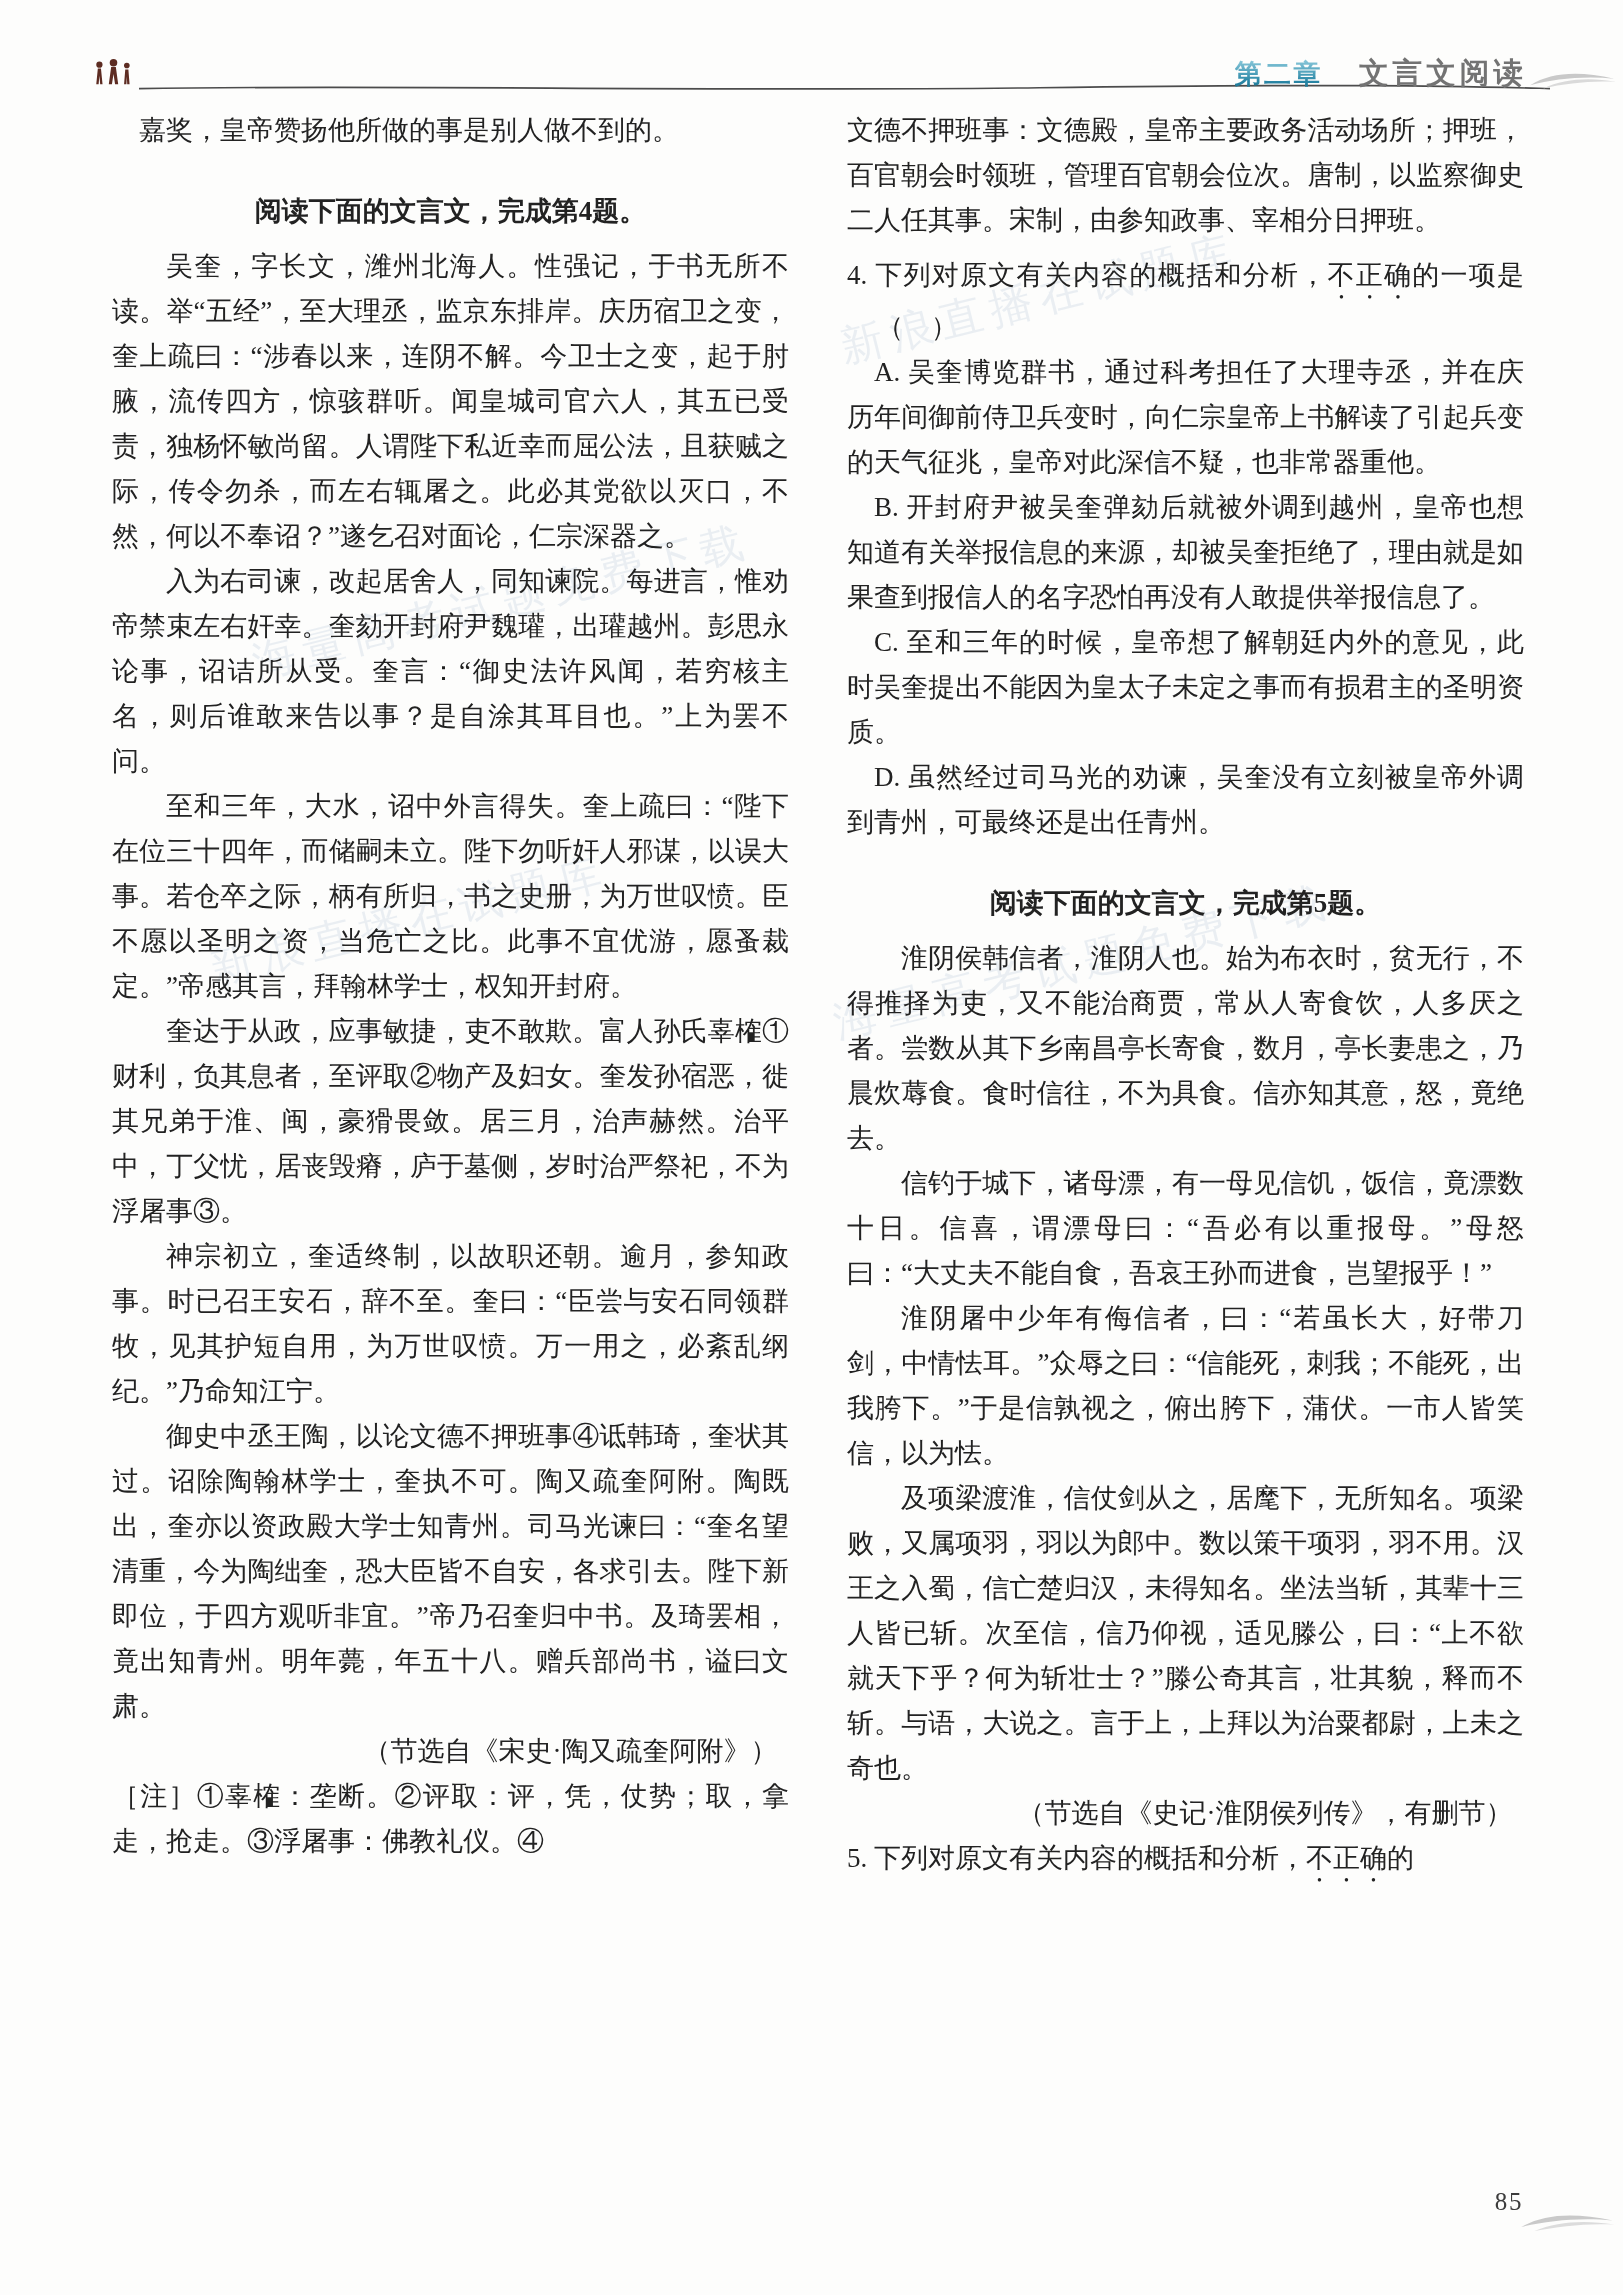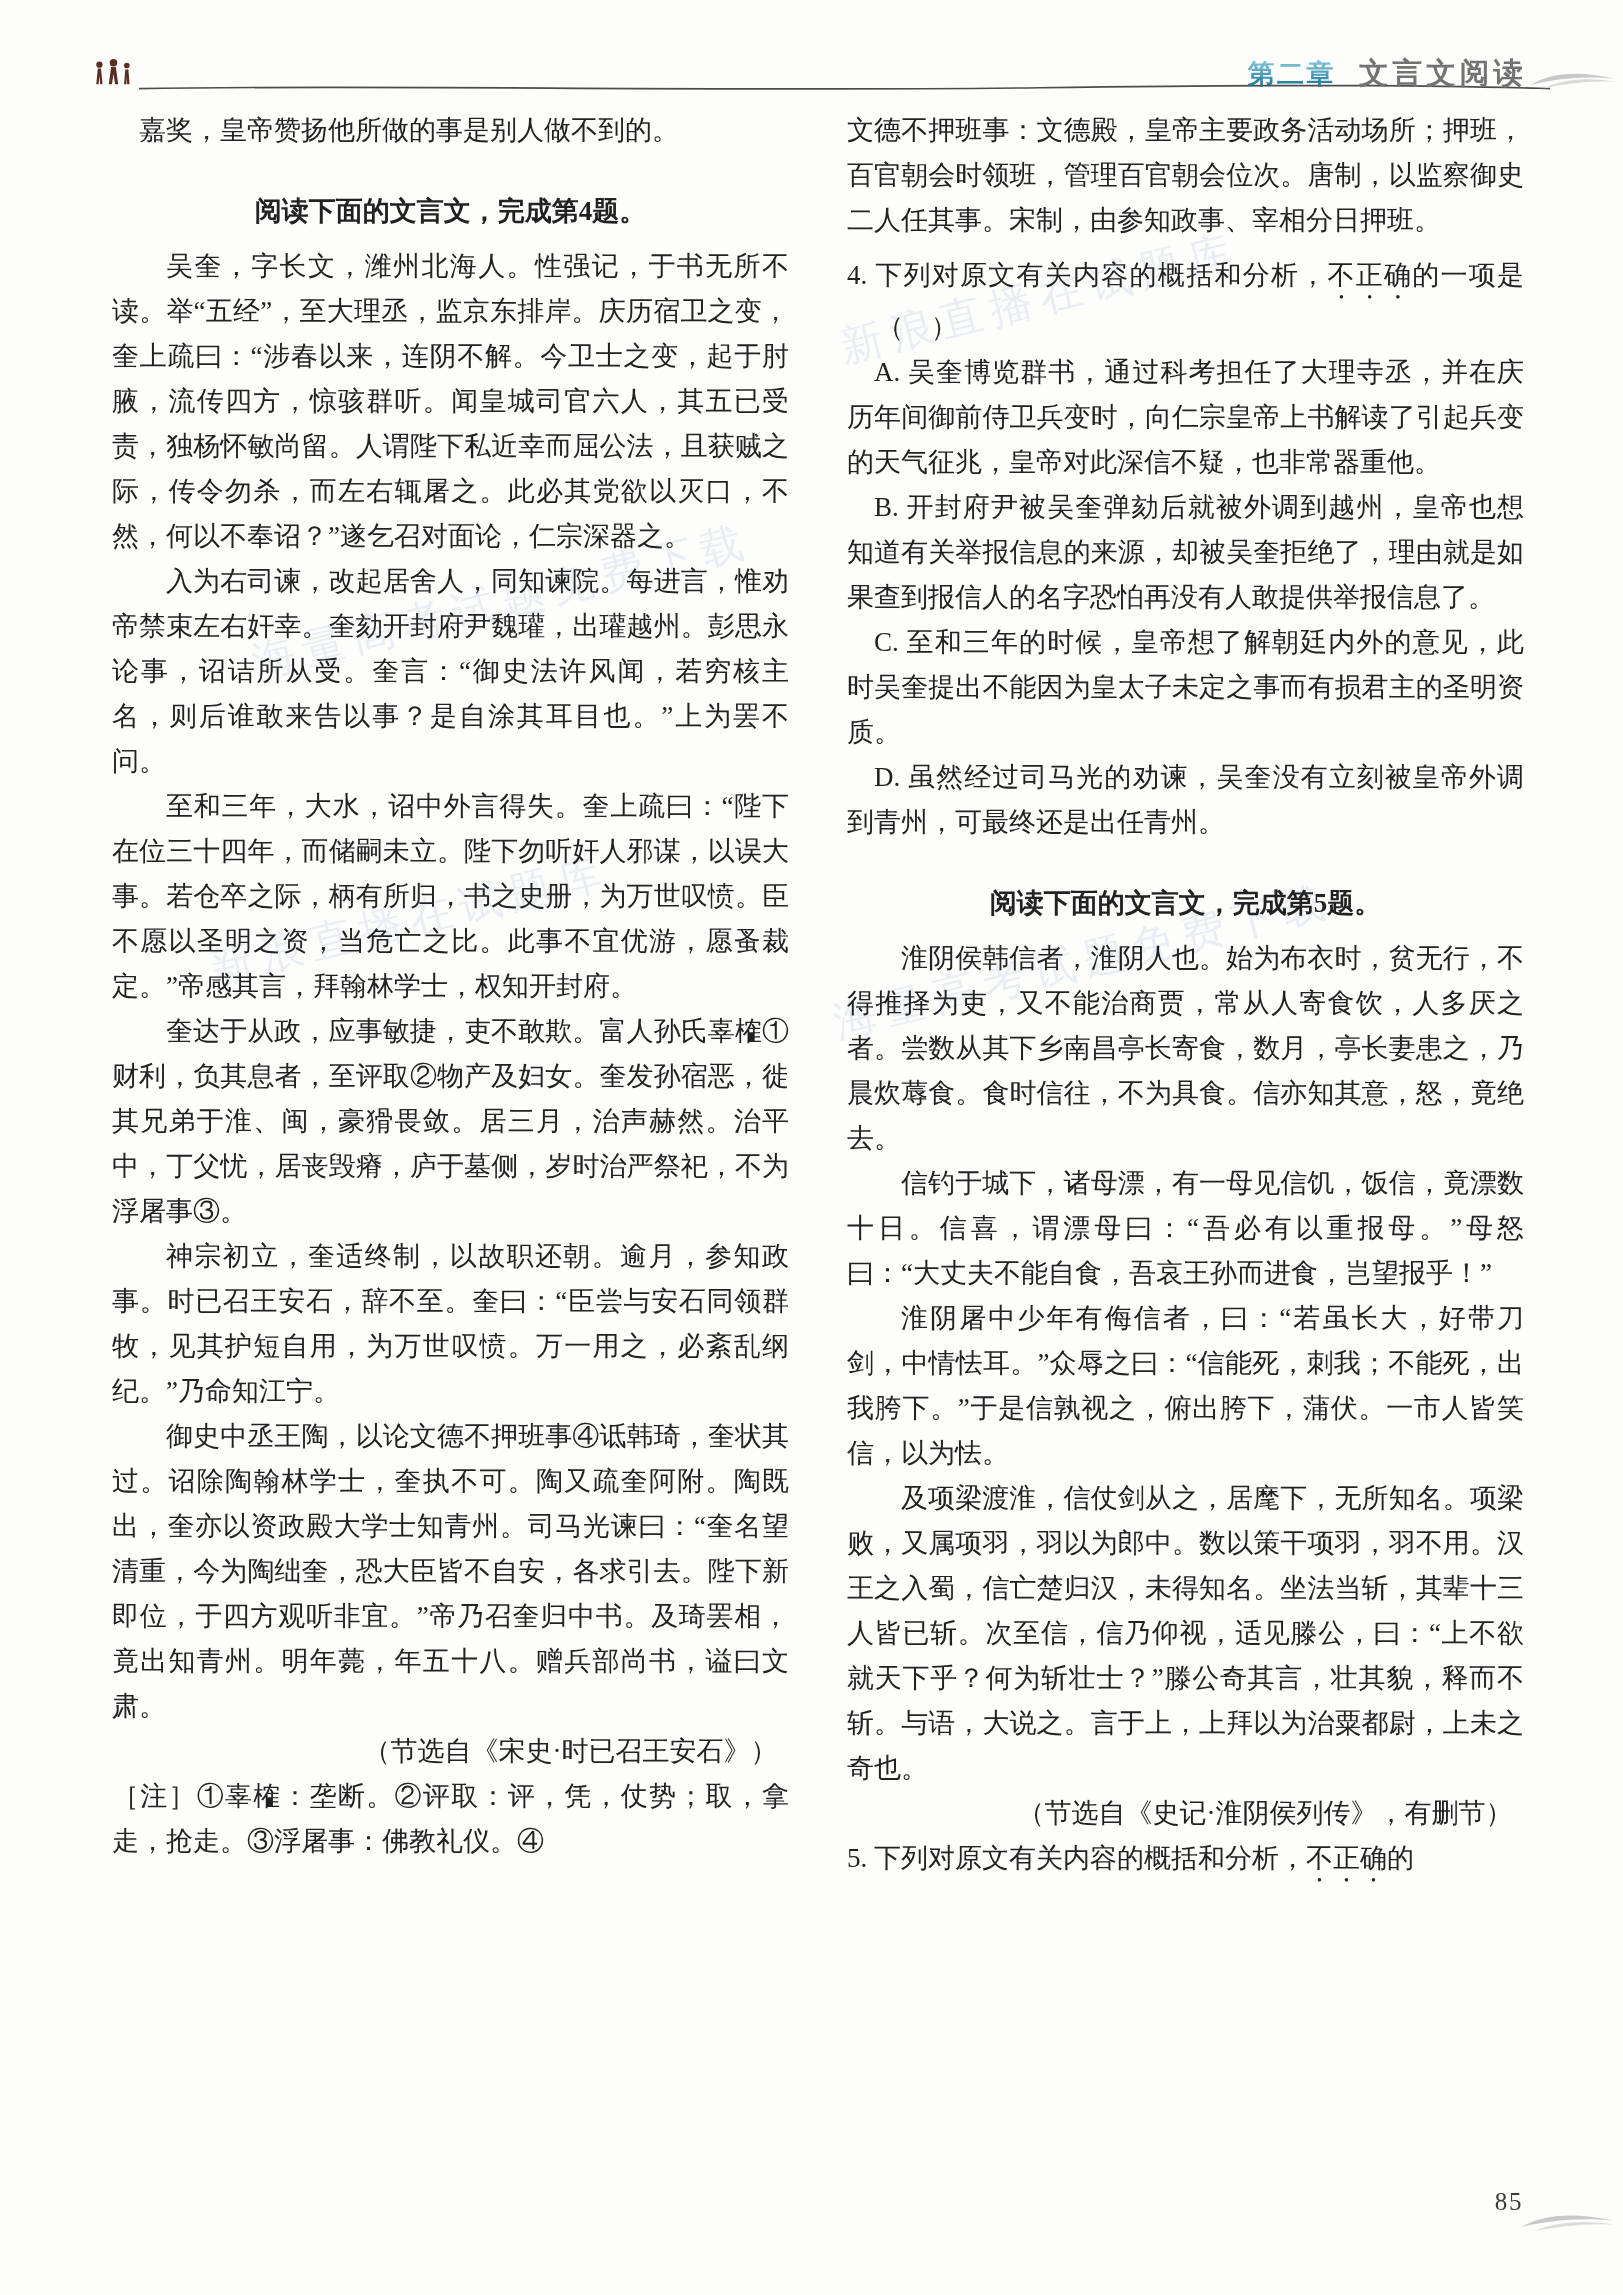--- a/index.html
+++ b/index.html
@@ -11,21 +11,21 @@
     background:#fdfdfc;
     font-family:"Liberation Serif","DejaVu Serif",serif;
     color:#222;
     overflow:hidden;
   }
 
   
   .hdr { position:absolute; top:54px; left:0; right:0; height:43px; }
   .people-icon { position:absolute; left:90px; top:3.3px; }
   .hdr-rule { position:absolute; left:139px; top:28px; width:1411px; height:11.5px; }
-  .hdr-right { position:absolute; right:97px; top:0; display:flex; align-items:baseline; gap:23px; }
+  .hdr-right { position:absolute; right:97px; top:0; display:flex; align-items:baseline; gap:36px; }
   .chapter-badge { font-weight:bold; font-size:27px; color:#2a8aa5; letter-spacing:2.5px; }
   @supports ((-webkit-background-clip:text)) {
     .chapter-badge {
       background:linear-gradient(180deg,#9bd4e4 0%,#2a87a6 70%,#176a86 100%);
       -webkit-background-clip:text;
       -webkit-text-fill-color:transparent;
     }
   }
   .chapter-title { font-weight:bold; font-size:29.5px; color:#737373; letter-spacing:4.1px; }
   .hdr-swoosh { position:absolute; right:6.5px; top:14.7px; }
@@ -111,21 +111,21 @@
 
       <h3 class="heading">阅读下面的文言文，完成第4题。</h3>
 
       <p class="para">吴奎，字长文，潍州北海人。性强记，于书无所不读。举“五经”，至大理丞，监京东排岸。庆历宿卫之变，奎上疏曰：“涉春以来，连阴不解。今卫士之变，起于肘腋，流传四方，惊骇群听。闻皇城司官六人，其五已受责，独杨怀敏尚留。人谓陛下私近幸而屈公法，且获贼之际，传令勿杀，而左右辄屠之。此必其党欲以灭口，不然，何以不奉诏？”遂乞召对面论，仁宗深器之。</p>
       <p class="para">入为右司谏，改起居舍人，同知谏院。每进言，惟劝帝禁束左右奸幸。奎劾开封府尹魏瓘，出瓘越州。彭思永论事，诏诘所从受。奎言：“御史法许风闻，若穷核主名，则后谁敢来告以事？是自涂其耳目也。”上为罢不问。</p>
       <p class="para">至和三年，大水，诏中外言得失。奎上疏曰：“陛下在位三十四年，而储嗣未立。陛下勿听奸人邪谋，以误大事。若仓卒之际，柄有所归，书之史册，为万世叹愤。臣不愿以圣明之资，当危亡之比。此事不宜优游，愿蚤裁定。”帝感其言，拜翰林学士，权知开封府。</p>
       <p class="para">奎达于从政，应事敏捷，吏不敢欺。富人孙氏辜榷①财利，负其息者，至评取②物产及妇女。奎发孙宿恶，徙其兄弟于淮、闽，豪猾畏敛。居三月，治声赫然。治平中，丁父忧，居丧毁瘠，庐于墓侧，岁时治严祭祀，不为浮屠事③。</p>
       <p class="para">神宗初立，奎适终制，以故职还朝。逾月，参知政事。时已召王安石，辞不至。奎曰：“臣尝与安石同领群牧，见其护短自用，为万世叹愤。万一用之，必紊乱纲纪。”乃命知江宁。</p>
       <p class="para">御史中丞王陶，以论文德不押班事④诋韩琦，奎状其过。诏除陶翰林学士，奎执不可。陶又疏奎阿附。陶既出，奎亦以资政殿大学士知青州。司马光谏曰：“奎名望清重，今为陶绌奎，恐大臣皆不自安，各求引去。陛下新即位，于四方观听非宜。”帝乃召奎归中书。及琦罢相，竟出知青州。明年薨，年五十八。赠兵部尚书，谥曰文肃。</p>
 
-      <p class="source">（节选自《宋史·时已召王安石》）</p>
+      <p class="source">（节选自《宋史·陶又疏奎阿附》）</p>
 
       <p class="note-para">［注］①辜榷：垄断。②评取：评，凭，仗势；取，拿走，抢走。③浮屠事：佛教礼仪。④</p>
     </section>
 
     <section class="col">
       <p class="note-para">文德不押班事：文德殿，皇帝主要政务活动场所；押班，百官朝会时领班，管理百官朝会位次。唐制，以监察御史二人任其事。宋制，由参知政事、宰相分日押班。</p>
 
       <div class="question">
         <p class="q-stem"><span>4. </span><span>下列对原文有关内容的概括和分析，</span><span class="emph">不正确</span><span>的一项是（　）</span></p>
         <p class="option">A. 吴奎博览群书，通过科考担任了大理寺丞，并在庆历年间御前侍卫兵变时，向仁宗皇帝上书解读了引起兵变的天气征兆，皇帝对此深信不疑，也非常器重他。</p>

